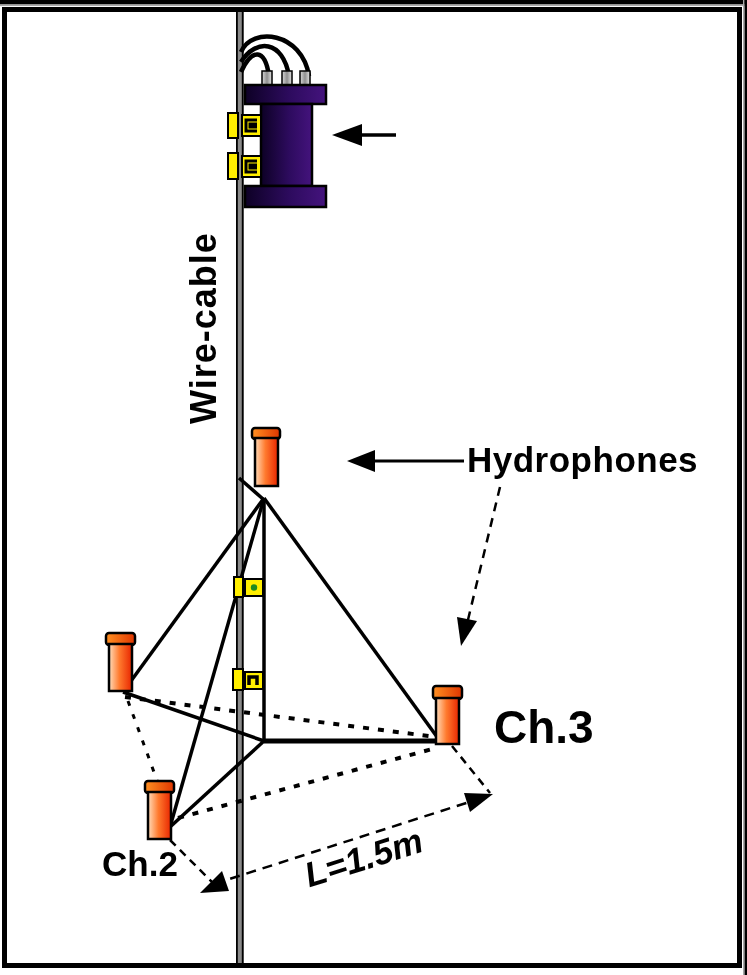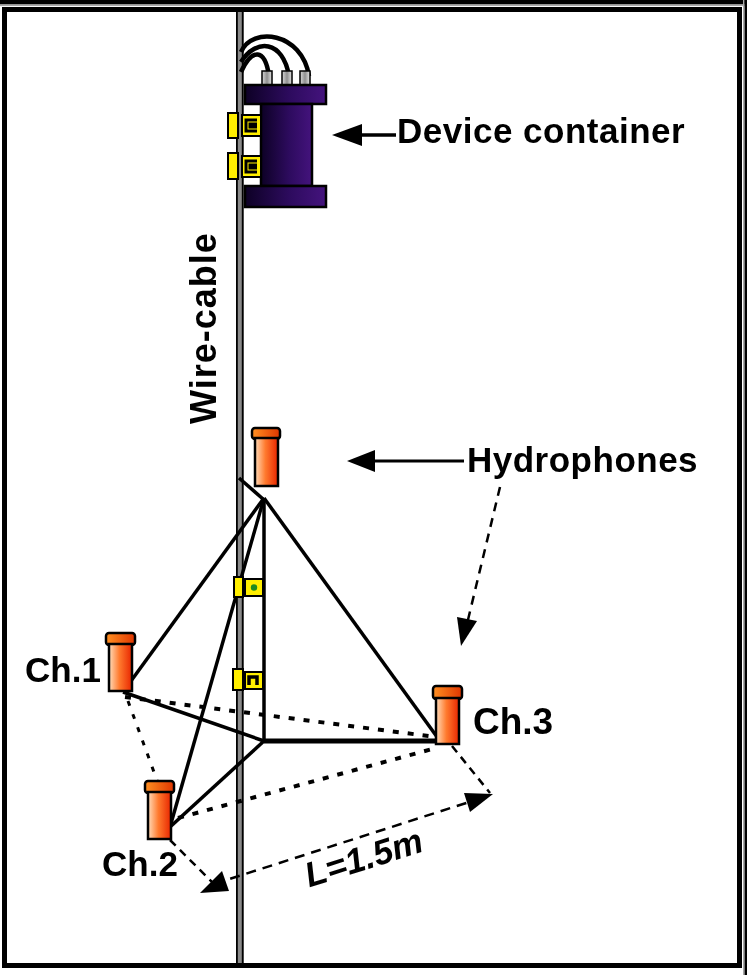--- a/index.html
+++ b/index.html
@@ -10,21 +10,21 @@
   .stage svg{position:absolute;left:0;top:0;}
   .lbl{
     position:absolute;font-weight:bold;color:#000;white-space:nowrap;
     font-family:"Liberation Sans",sans-serif;line-height:1.1;
   }
   .lbl-device{left:397px;top:112px;font-size:35px;letter-spacing:0.5px;}
   .lbl-hydro{left:467px;top:441px;font-size:35px;letter-spacing:0.5px;}
   .lbl-ch4{left:255px;top:384px;font-size:35px;}
   .lbl-ch1{left:25px;top:651px;font-size:35px;}
   .lbl-ch2{left:94px;top:845px;font-size:35px;margin-left:8px;}
-  .lbl-ch3{left:473px;top:702px;font-size:37px;}
+  .lbl-ch3{left:494px;top:702px;font-size:46px;}
   .lbl-wire{
     left:184px;top:424px;font-size:36px;letter-spacing:1px;
     transform:rotate(-90deg);transform-origin:0 0;
   }
   .lbl-dim{
     left:300px;top:858px;font-size:35px;font-style:italic;
     transform:rotate(-17.5deg);transform-origin:0 0;
   }
 </style>
 </head>
@@ -153,20 +153,18 @@
     <g>
       <line x1="170" y1="840" x2="214" y2="884" stroke="#000" stroke-width="2.5" stroke-dasharray="8 6"></line>
       <line x1="452" y1="746" x2="490" y2="793" stroke="#000" stroke-width="2.5" stroke-dasharray="8 6"></line>
       <line x1="214" y1="884" x2="488" y2="796" stroke="#000" stroke-width="2.5" stroke-dasharray="10 7"></line>
       <polygon points="200,893 229,891 222,871" fill="#000"></polygon>
       <polygon points="493,794 470,812 464,793" fill="#000"></polygon>
     </g>
   </svg>
 
   <div class="lbl lbl-wire">Wire-cable</div>
-  <div class="lbl lbl-device">Device container</div>
   <div class="lbl lbl-hydro">Hydrophones</div>
-  <div class="lbl lbl-ch1">Ch.1</div>
   <div class="lbl lbl-ch2">Ch.2</div>
   <div class="lbl lbl-ch3">Ch.3</div>
   <div class="lbl lbl-dim">L=1.5m</div>
 
 </div>
 
 </body></html>

